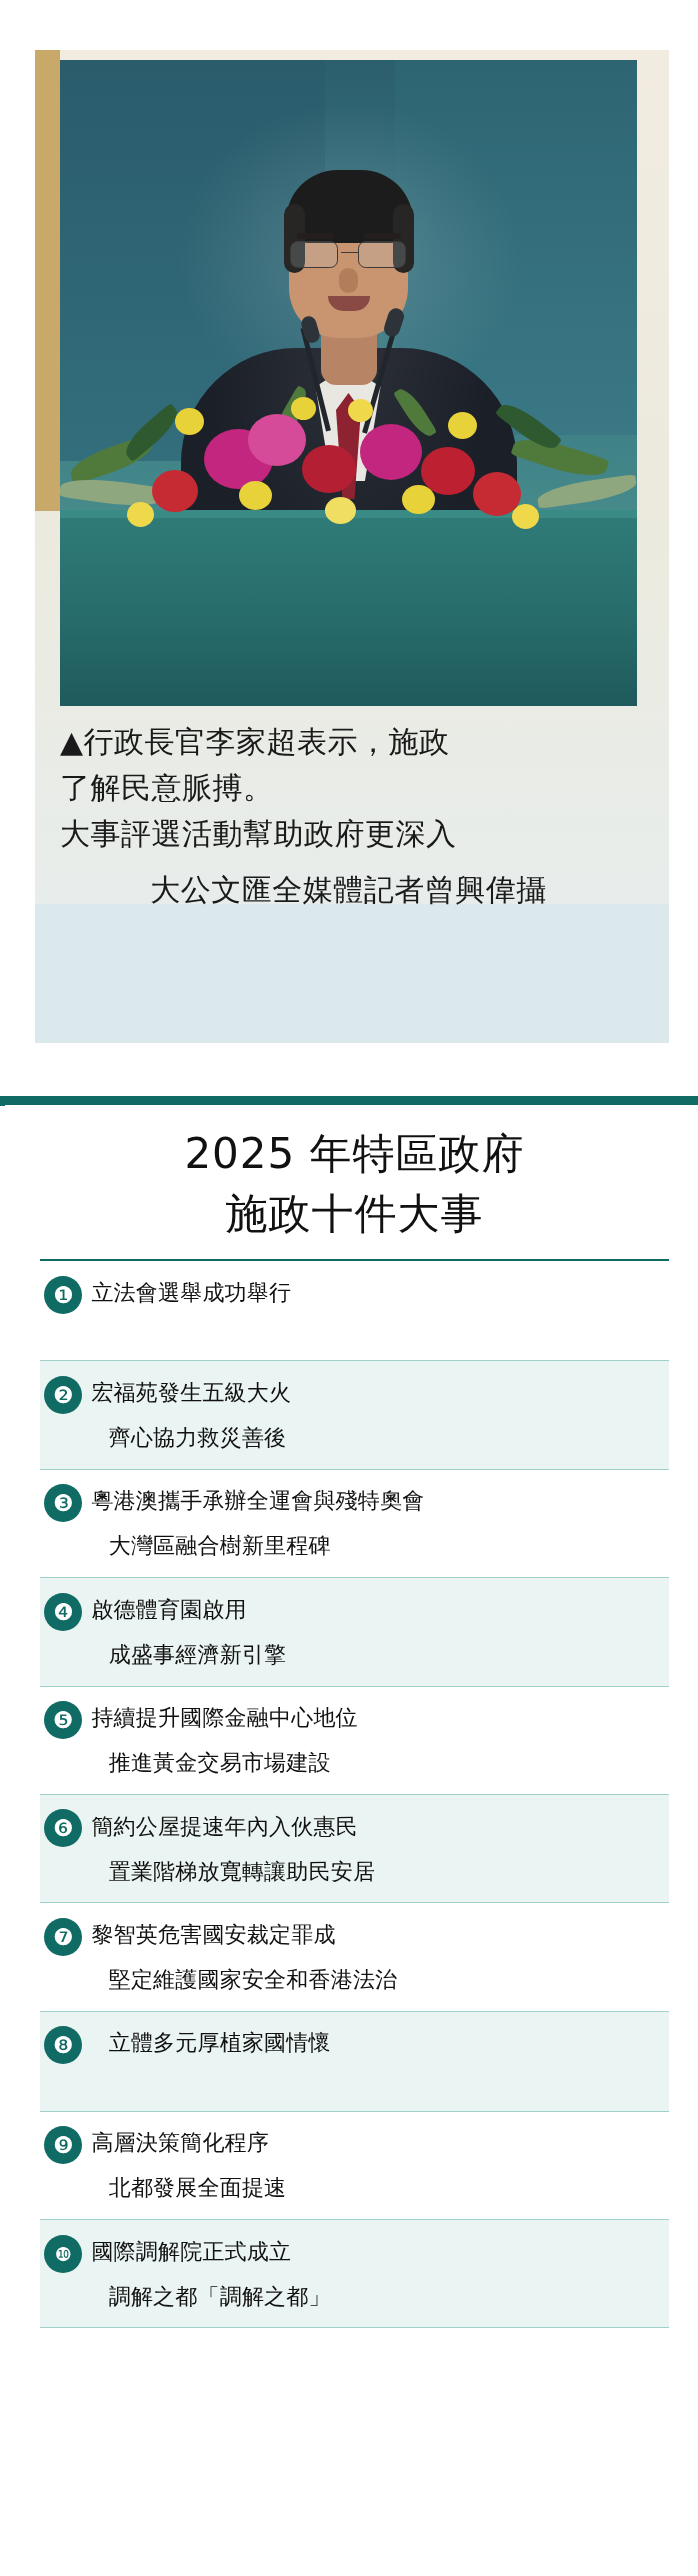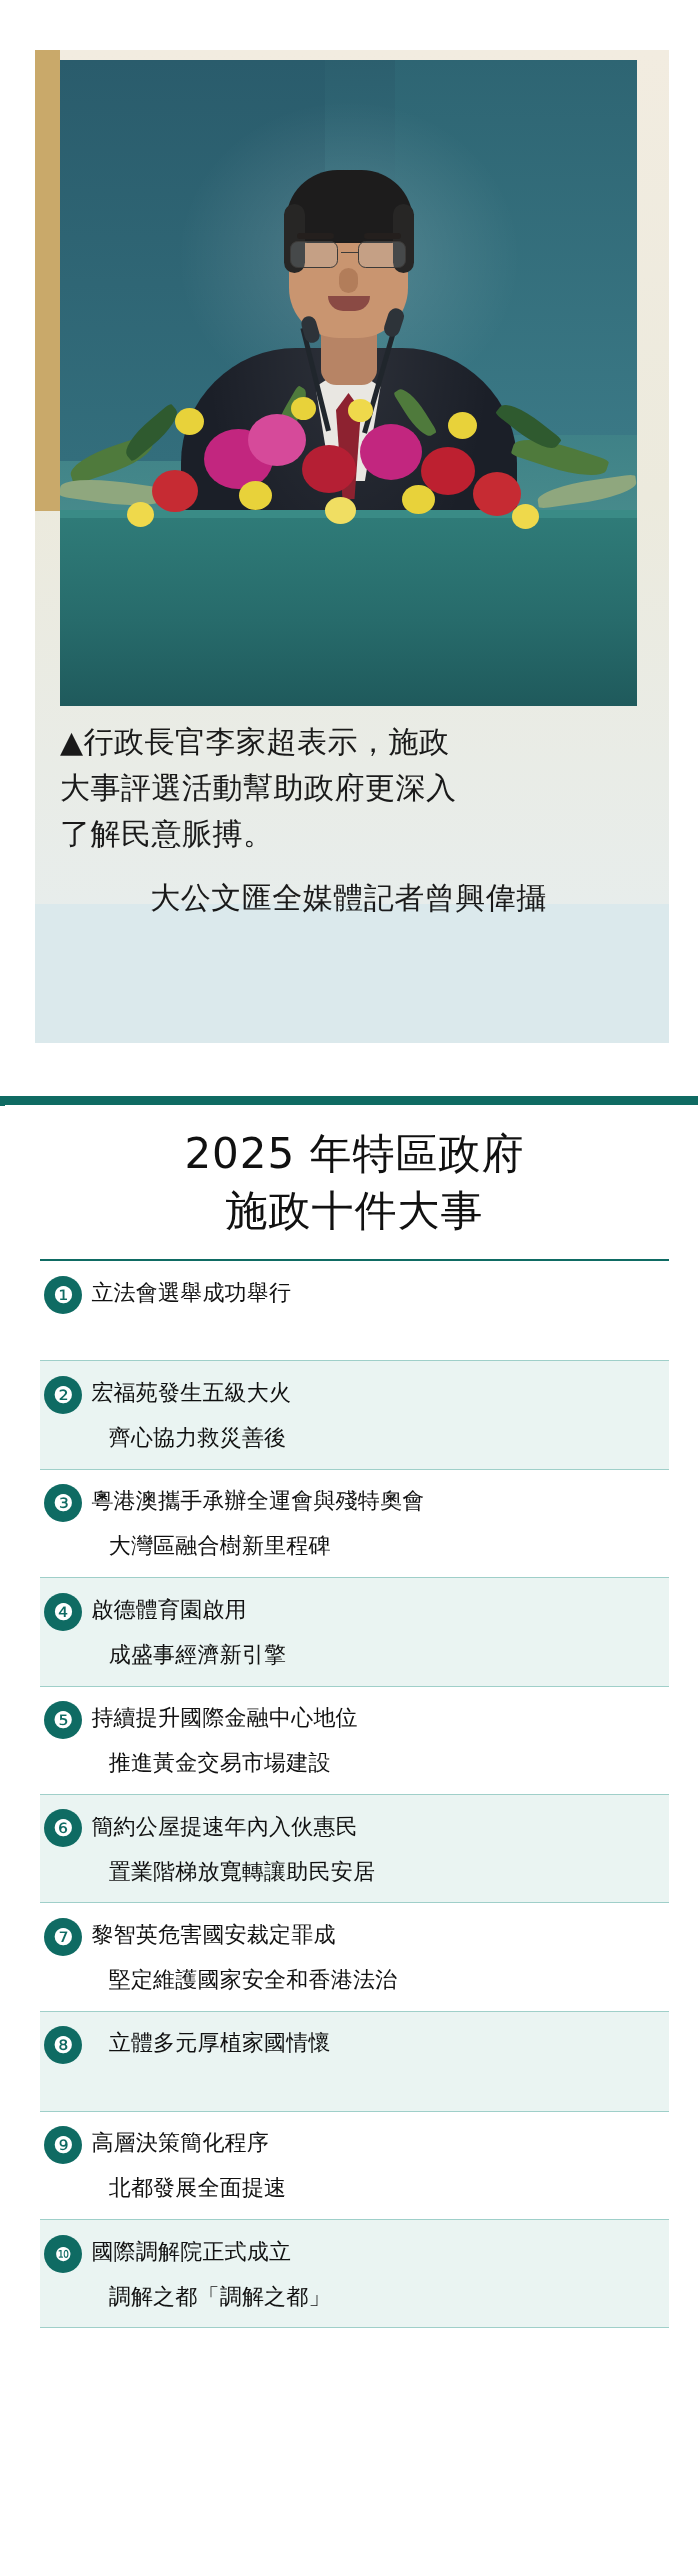--- a/index.html
+++ b/index.html
@@ -205,21 +205,21 @@
   .caption p {
     margin: 0;
     font-family: "DejaVu Sans", sans-serif;
     font-size: 30px;
     line-height: 46px;
     color: #1a1a1a;
     letter-spacing: 0.5px;
   }
   .caption .credit {
     text-align: center;
-    margin-top: 18px;
+    margin-top: 10px;
   }
 
   
   .section-divider {
     position: absolute;
     left: 0;
     top: 1096px;
     width: 699px;
     height: 9.6px;
     background: #0f6b63;
@@ -238,21 +238,21 @@
   .title {
     text-align: center;
     font-family: "DejaVu Sans", sans-serif;
     color: #111111;
     font-size: 42px;
     line-height: 60px;
     font-weight: 400;
     padding-top: 19px;
     letter-spacing: 1px;
   }
-  .title .l2 { display: block; font-family: Liberation Mono, monospace; }
+  .title .l2 { display: block; }
 
   .list {
     margin-top: 15.4px;
     border-top: 2.9px solid #0f6b63;
   }
   .row {
     display: flex;
     align-items: flex-start;
     padding: 8.7px 5.8px 8.7px 3.8px;
     border-bottom: 1.4px solid #9fcfc9;
@@ -353,22 +353,22 @@
         <div class="fl" style="left:67px;  top:113px; width:27px; height:25px; background:#efd94b;"></div>
         <div class="fl" style="left:452px; top:115px; width:27px; height:25px; background:#efd94b;"></div>
         <div class="fl" style="left:179px; top:92px; width:33px; height:29px; background:#e8d23a;"></div>
         <div class="fl" style="left:342px; top:96px; width:33px; height:29px; background:#e8d23a;"></div>
         <div class="fl" style="left:265px; top:108px; width:31px; height:27px; background:#f0de62;"></div>
       </div>
     </div>
 
     <div class="caption">
       <p>▲行政長官李家超表示，施政</p>
+      <p>了解民意脈搏。</p>
       <p>大事評選活動幫助政府更深入</p>
-      <p>了解民意脈搏。</p>
       <p class="credit">大公文匯全媒體記者曾興偉攝</p>
     </div>
   </div>
 
   <div class="section-divider"></div>
 
   <div class="list-section">
     <div class="title">
       <span class="l1">2025 年特區政府</span>
       <span class="l2">施政十件大事</span>

